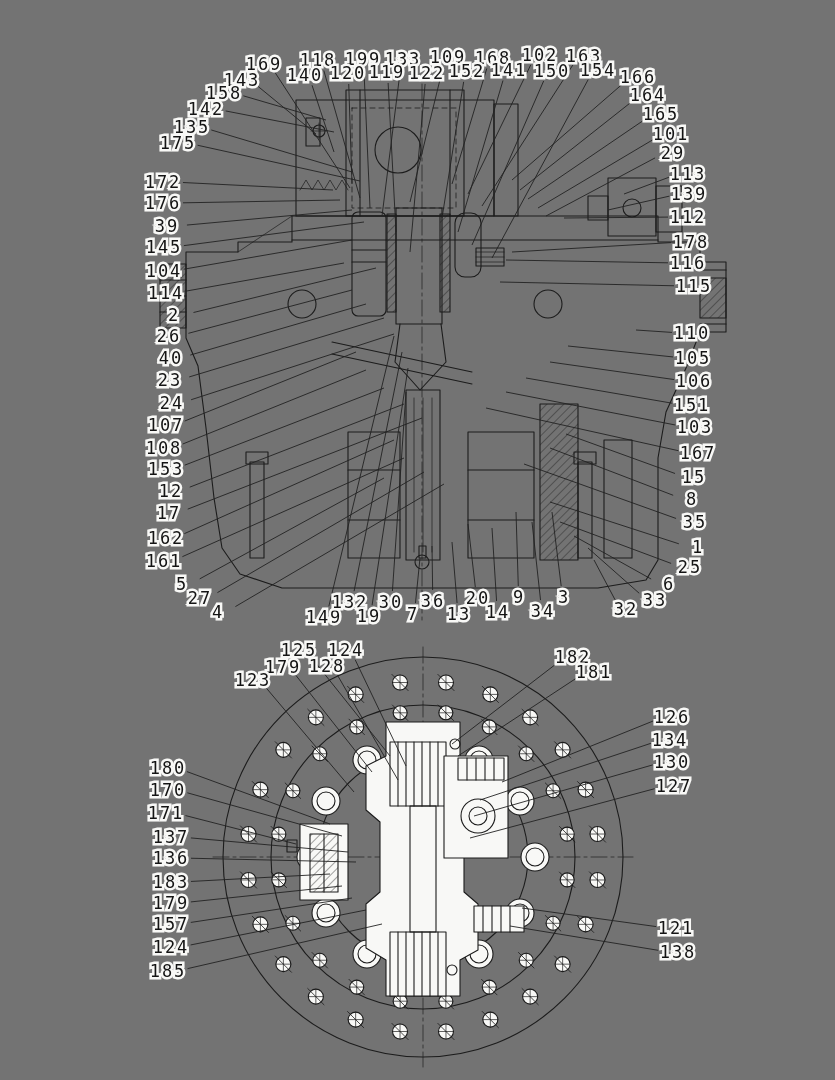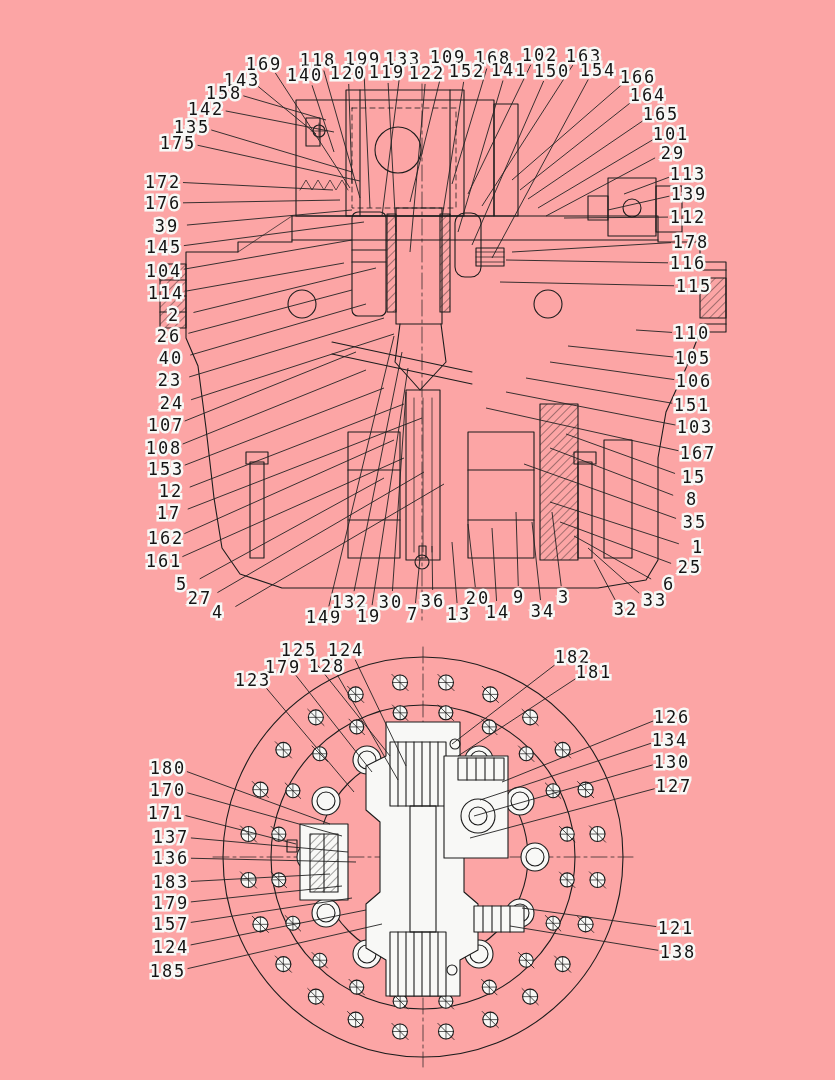--- a/index.html
+++ b/index.html
@@ -1,16 +1,16 @@
 <!DOCTYPE html>
 <html><head>
 <meta charset="utf-8">
 <style>
   html,body{margin:0;padding:0;background:#f8f8f6;}
-  .page{position:relative;width:835px;height:1080px;background:#fca5a5;overflow:hidden;}
+  .page{position:relative;width:835px;height:1080px;background:#737373;overflow:hidden;}
   svg{display:block;}
   .geo{stroke:#1c1c1c;stroke-width:1.1;fill:none;stroke-linecap:round;stroke-linejoin:round;}
   .thin{stroke-width:0.7;}
   .dash{stroke-dasharray:5 4;stroke-width:0.8;}
   .cl{stroke-dasharray:16 4 3 4;stroke-width:0.7;}
   .bgfill{fill:#f8f8f6;}
   .hatchfill{fill:url(#hatch);}
   .leader{stroke:#222;stroke-width:0.9;fill:none;}
   .lbl{
     font-family:"DejaVu Sans Mono","Liberation Mono",monospace;

